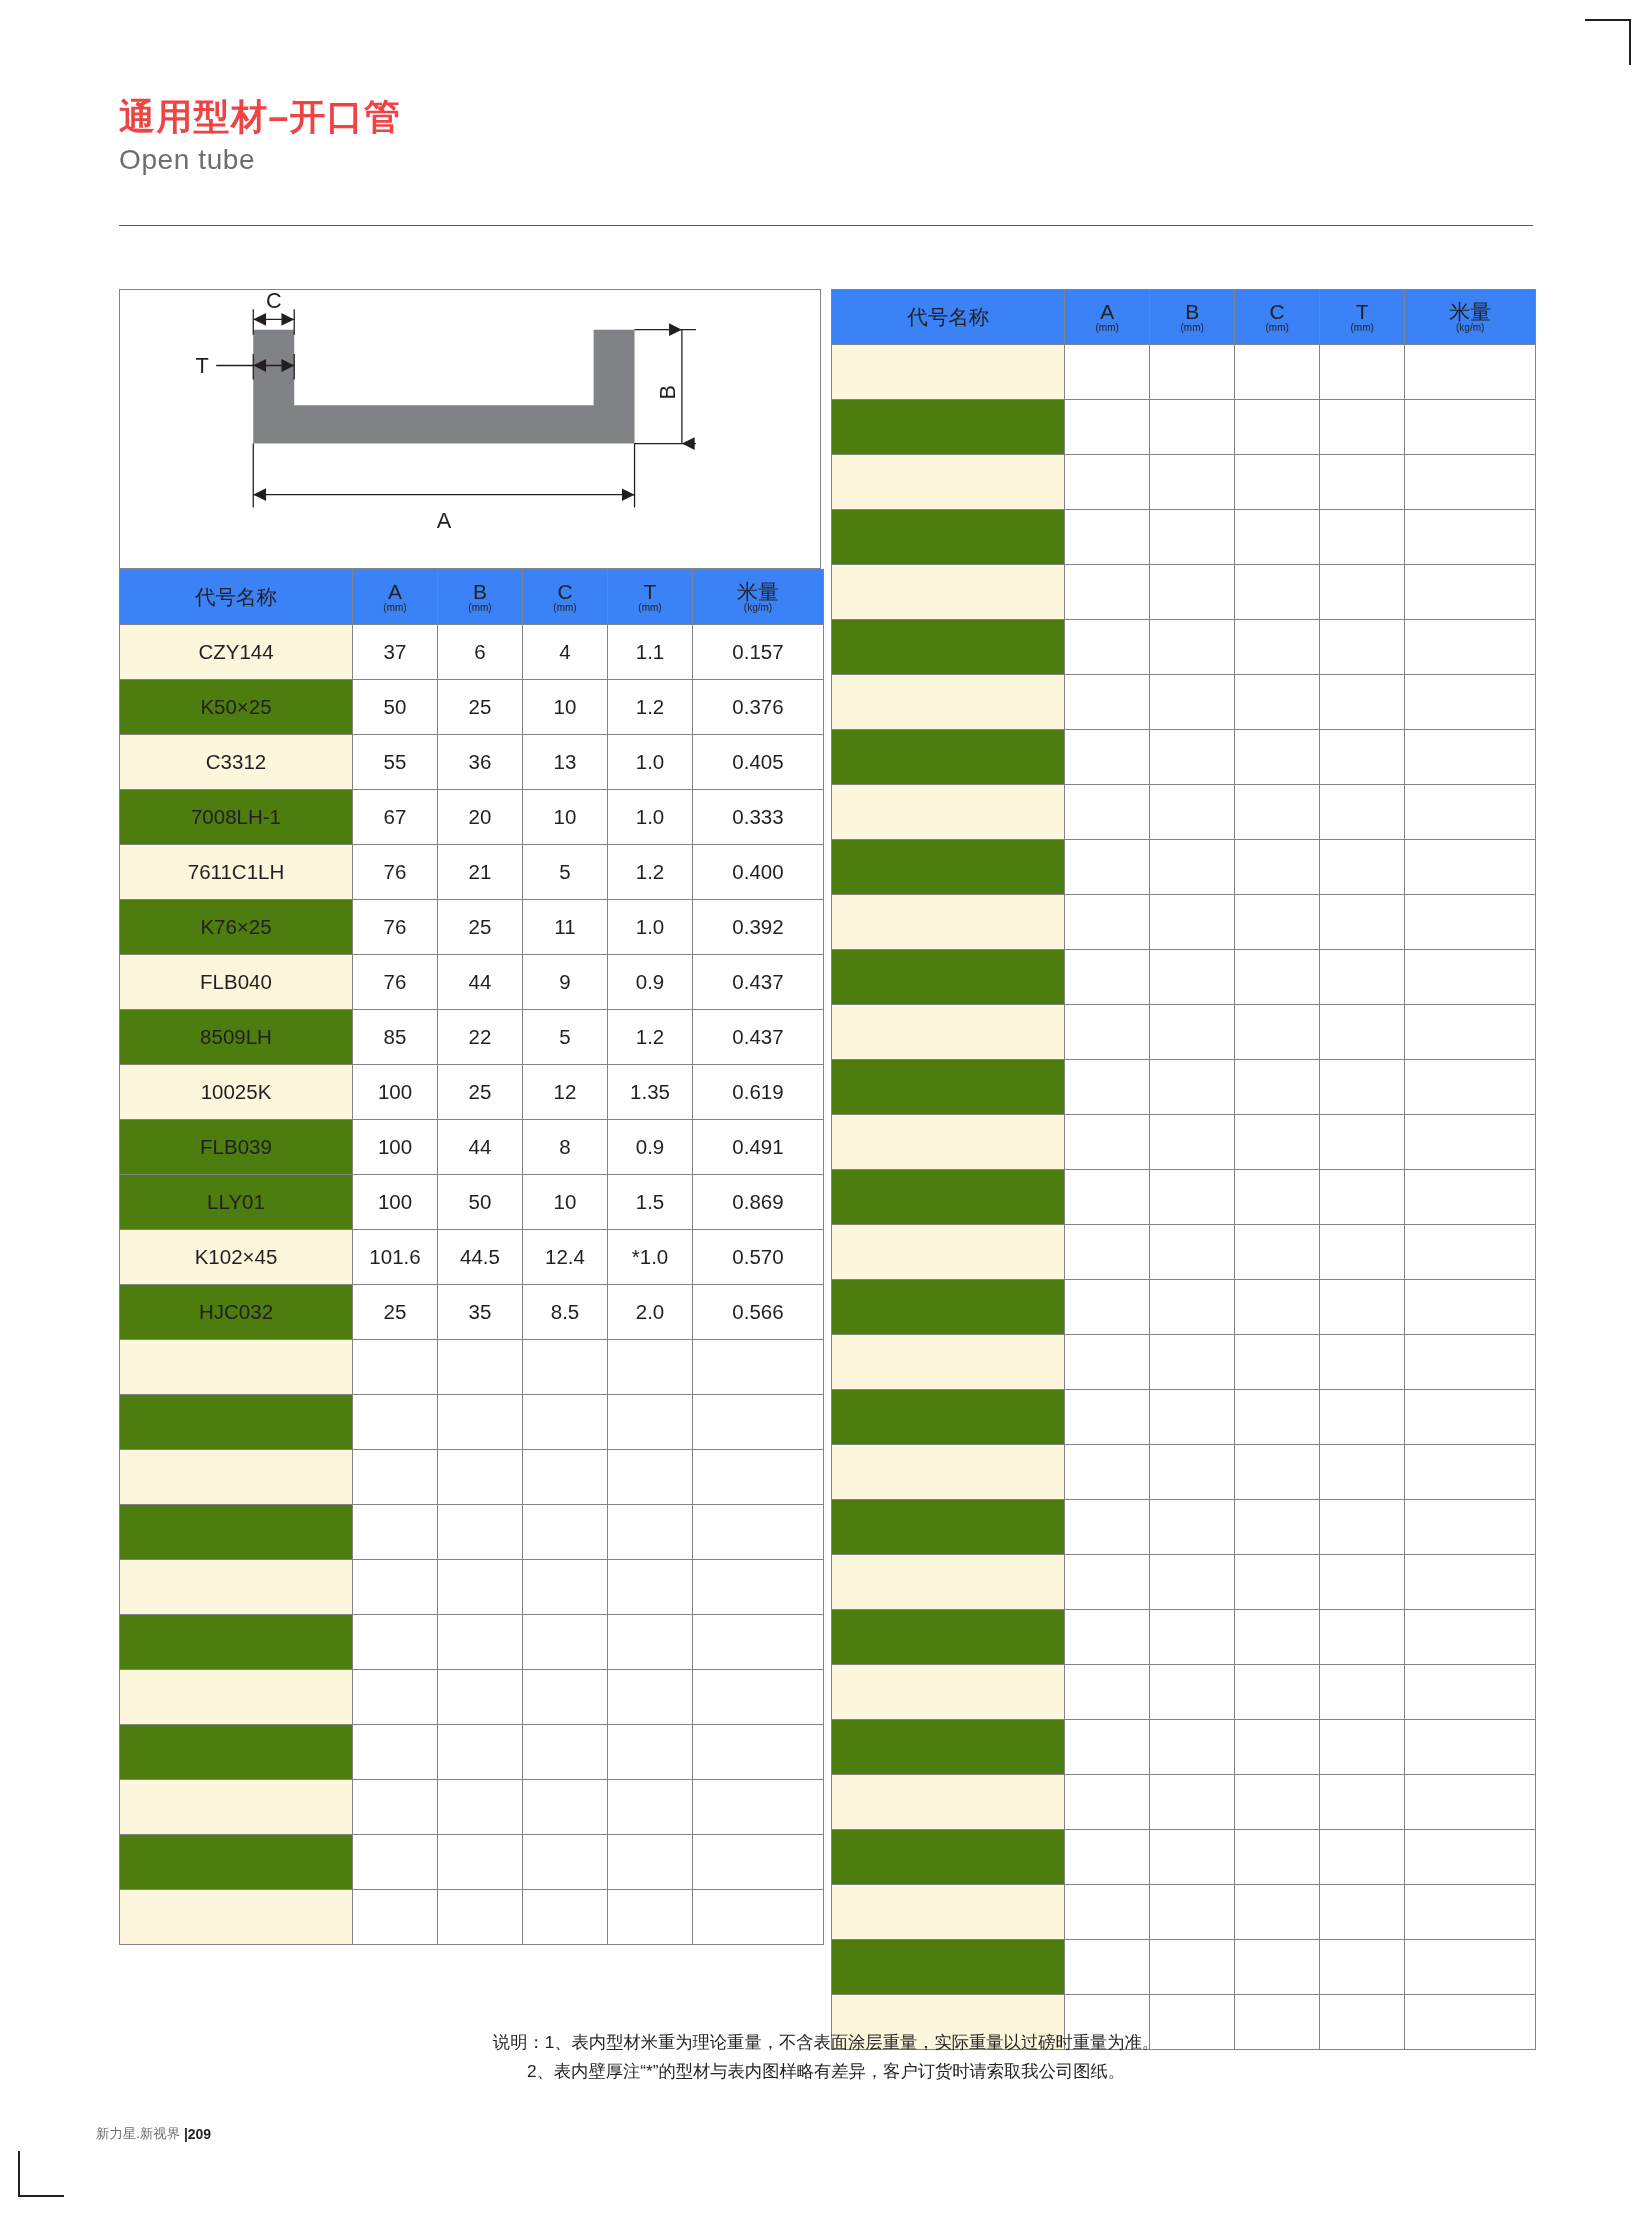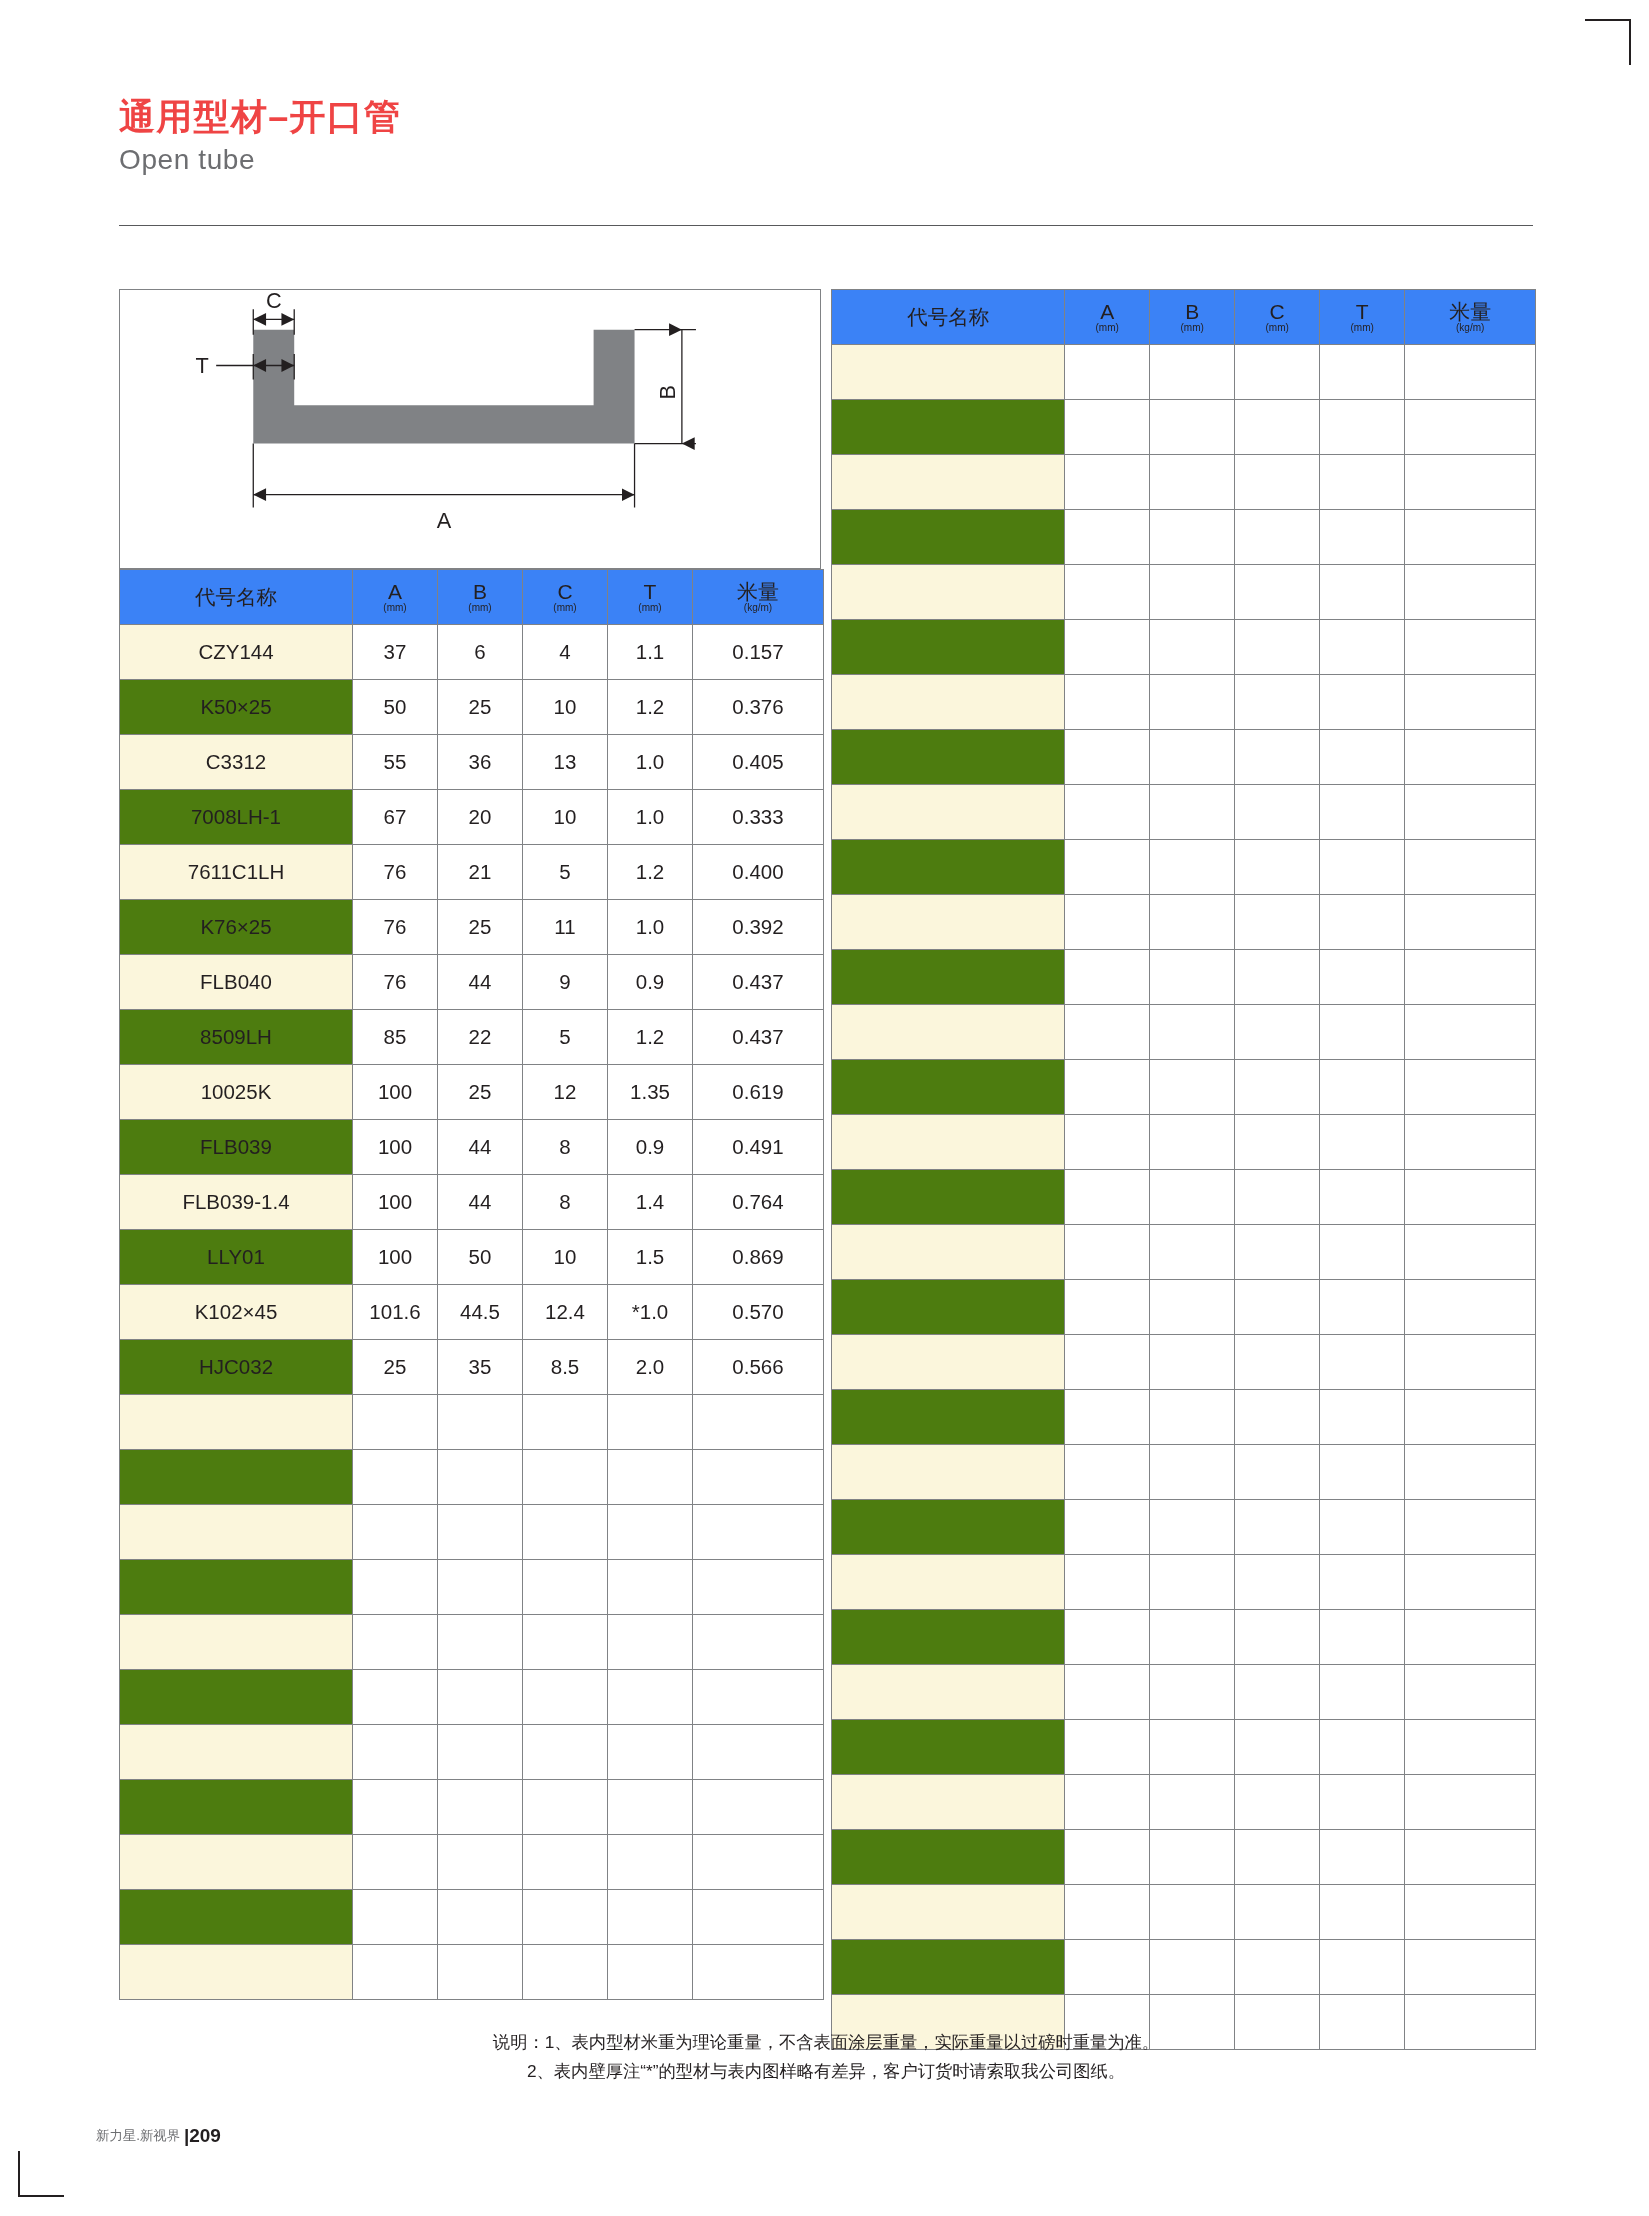--- a/index.html
+++ b/index.html
@@ -143,21 +143,21 @@
     display: flex;
     align-items: center;
     gap: 3.8px;
   }
   .footer-brand {
     font-size: 13.4px;
     color: #6d6e71;
     letter-spacing: 0px;
   }
   .footer-page {
-    font-size: 19px;
+    font-size: 14px;
     color: #231f20;
     font-weight: bold;
   }
 </style>
 </head>
 <body>
 
 <div class="crop crop-tr-h"></div>
 <div class="crop crop-tr-v"></div>
 <div class="crop crop-bl-h"></div>
@@ -336,28 +336,20 @@
               <td class="val-cell">0.619</td>
             </tr>
             <tr class="rB">
               <td class="name-cell">FLB039</td>
               <td class="val-cell">100</td>
               <td class="val-cell">44</td>
               <td class="val-cell">8</td>
               <td class="val-cell">0.9</td>
               <td class="val-cell">0.491</td>
             </tr>
-            <tr class="rA">
-              <td class="name-cell">FLB039-1.4</td>
-              <td class="val-cell">100</td>
-              <td class="val-cell">44</td>
-              <td class="val-cell">8</td>
-              <td class="val-cell">1.4</td>
-              <td class="val-cell">0.764</td>
-            </tr>
             <tr class="rB">
               <td class="name-cell">LLY01</td>
               <td class="val-cell">100</td>
               <td class="val-cell">50</td>
               <td class="val-cell">10</td>
               <td class="val-cell">1.5</td>
               <td class="val-cell">0.869</td>
             </tr>
             <tr class="rA">
               <td class="name-cell">K102×45</td>

